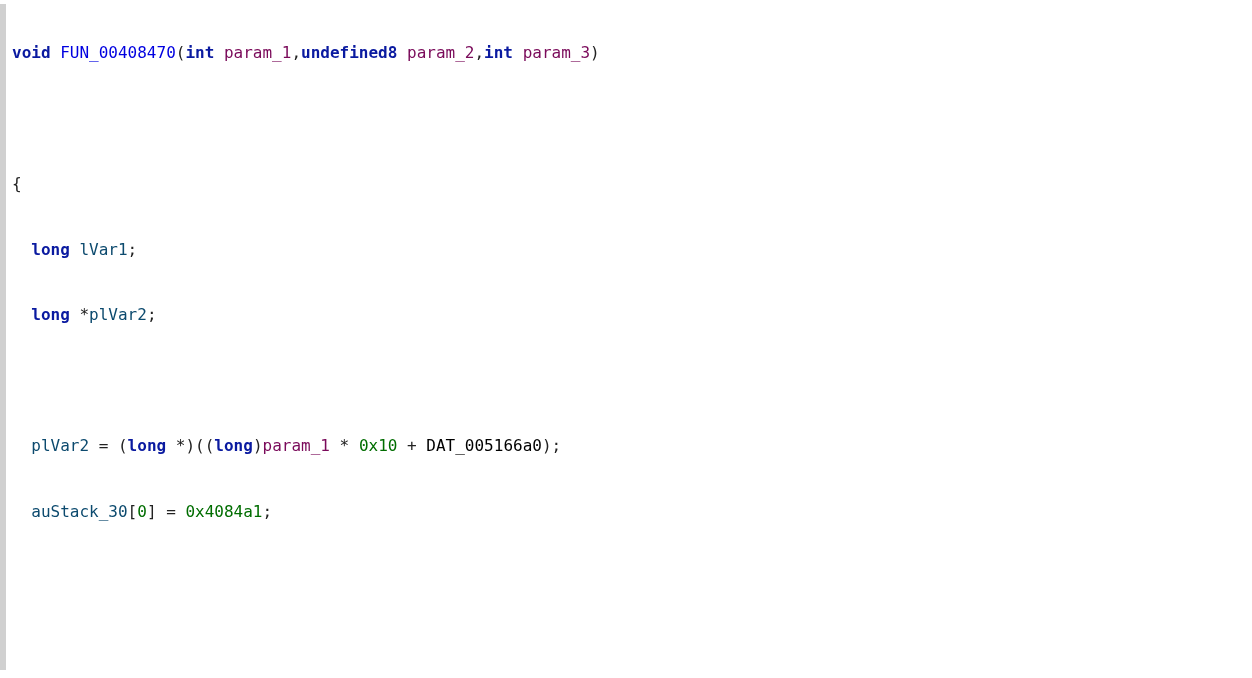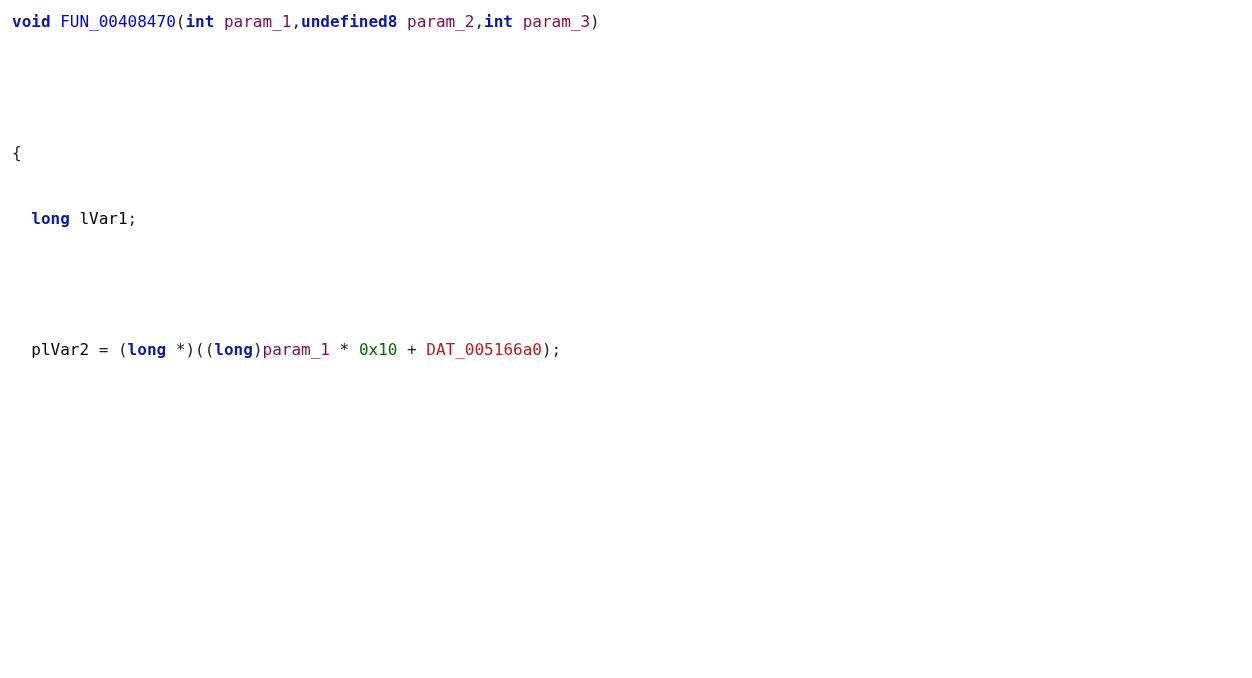--- a/index.html
+++ b/index.html
@@ -8,58 +8,59 @@
     background: #ffffff;
     font-family: "Consolas", "DejaVu Sans Mono", "Menlo", "Courier New", monospace;
     font-size: 16px;
     color: #222;
   }
   .editor {
     display: flex;
     width: 1252px;
     height: 678px;
     box-sizing: border-box;
-    padding: 4px 0 16px 0;
-    align-items: flex-end;
+    padding: 4px 0 8px 0;
   }
   .gutter {
     width: 6px;
     background: #d0d0d0;
     margin-right: 2px;
   }
   .code {
     flex: 1;
     white-space: pre;
     line-height: 2.05;
     padding-left: 4px;
   }
   .code .line { display: block; }
   .indent-1 { padding-left: 2ch; }
   
   .kw      { color: #0a1aa0; font-weight: 600; }  
   .type2   { color: #0a1aa0; font-weight: 600; }  
   .funcname{ color: #0000e0; }
   .param   { color: #7a0a5a; }
-  .local   { color: #000000; }
+  .local   { color: #0c4a6e; }
   .num     { color: #006d00; }
-  .dat     { color: #b91c1c; }
+  .dat     { color: #000000; }
   .punct   { color: #222; }
 </style>
 </head>
 <body>
 
 <div class="editor">
   <div class="gutter"></div>
   <div class="code">
 <span class="line"><span class="kw">void</span><span class="punct"> </span><span class="funcname">FUN_00408470</span><span class="punct">(</span><span class="kw">int</span><span class="punct"> </span><span class="param">param_1</span><span class="punct">,</span><span class="type2">undefined8</span><span class="punct"> </span><span class="param">param_2</span><span class="punct">,</span><span class="kw">int</span><span class="punct"> </span><span class="param">param_3</span><span class="punct">)</span></span>
 <span class="line"> </span>
 <span class="line"><span class="punct">{</span></span>
 <span class="line indent-1"><span class="kw">long</span><span class="punct"> </span><span class="local">lVar1</span><span class="punct">;</span></span>
+<span class="line indent-1"><span class="kw">long</span><span class="punct"> </span><span class="punct">*</span><span class="local">plVar2</span><span class="punct">;</span></span>
 <span class="line"> </span>
 <span class="line indent-1"><span class="local">plVar2</span><span class="punct"> = </span><span class="punct">(</span><span class="kw">long</span><span class="punct"> </span><span class="punct">*</span><span class="punct">)</span><span class="punct">(</span><span class="punct">(</span><span class="kw">long</span><span class="punct">)</span><span class="param">param_1</span><span class="punct"> </span><span class="punct">*</span><span class="punct"> </span><span class="num">0x10</span><span class="punct"> + </span><span class="dat">DAT_005166a0</span><span class="punct">)</span><span class="punct">;</span></span>
+<span class="line indent-1"><span class="local">auStack_30</span><span class="punct">[</span><span class="num">0</span><span class="punct">]</span><span class="punct"> = </span><span class="num">0x4084a1</span><span class="punct">;</span></span>
 
 
 
 
 
 
 
   </div>
 </div>
 

